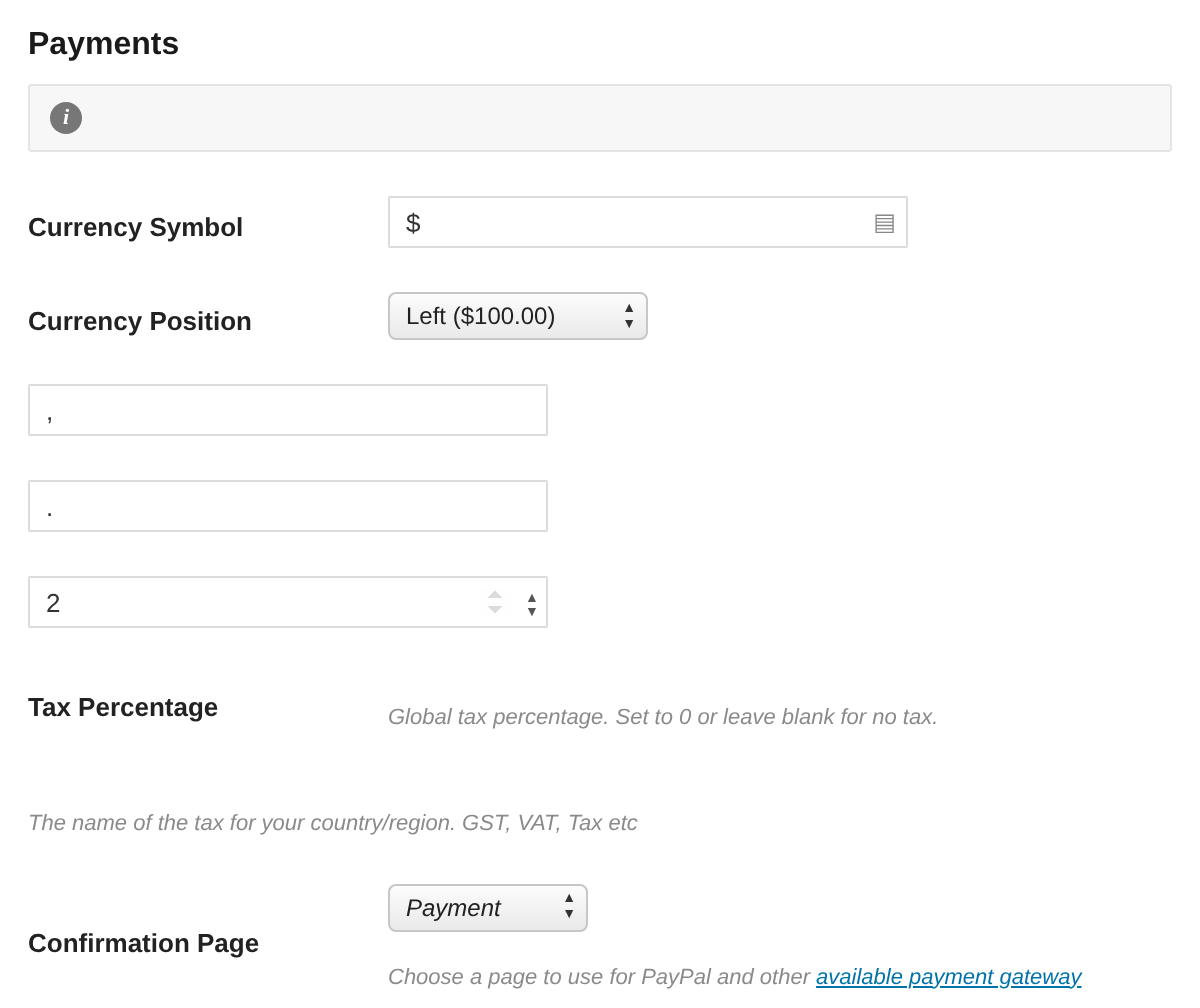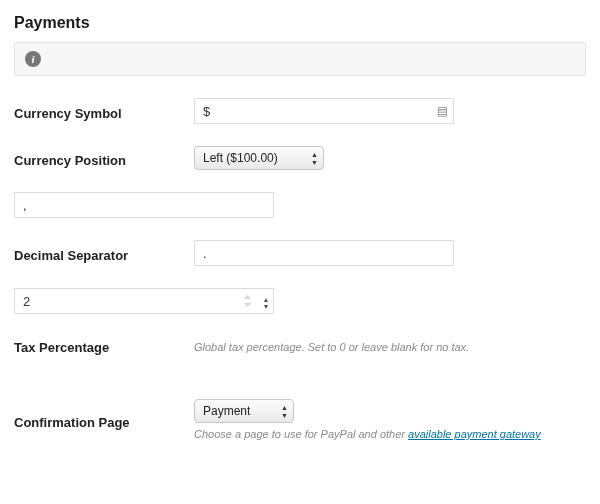--- a/index.html
+++ b/index.html
@@ -111,37 +111,37 @@
     height: 24px;
     padding: 2px 10px 2px 8px;
     font-size: 12px;
     background: linear-gradient(#fcfcfc, #e9e9e9);
     border: 1px solid #c7c7c7;
     border-radius: 4px;
     -webkit-appearance: none;
     appearance: none;
     color: #222;
   }
-  .select-wrap.narrow select { width: 100px; }
+  .select-wrap.narrow select { width: 100px; font-style: italic; }
   .select-wrap .arrows {
     position: absolute;
     right: 6px; top: 0; bottom: 0;
     display: flex;
     flex-direction: column;
     justify-content: center;
     gap: 1px;
     pointer-events: none;
   }
   .select-wrap .arrows span {
     font-size: 7px;
     line-height: 1;
     color: #333;
   }
   .help {
-    margin-top: 4px;
+    margin-top: 16px;
     font-size: 11px;
     font-style: italic;
     color: #8a8a8a;
     line-height: 1.35;
     max-width: 395px;
   }
   .help a {
     color: #0073aa;
     text-decoration: underline;
     font-style: italic;
@@ -194,21 +194,20 @@
   </div>
 </div>
 
 <div class="form-row">
   <div class="ctrl">
     <input type="text" value="," style="">
   </div>
 </div>
 
 <div class="form-row">
-  <div class="lbl">Decimal Separator</div>
   <div class="ctrl">
     <input type="text" value="." style="">
   </div>
 </div>
 
 <div class="form-row">
   <div class="ctrl">
     <span class="num-wrap">
       <input type="number" value="2" style="">
       <span class="stepper">
@@ -221,20 +220,21 @@
 
 <div class="form-row">
   <div class="lbl">Tax Percentage</div>
   <div class="ctrl">
     <div class="help">Global tax percentage. Set to 0 or leave blank for no tax.</div>
   </div>
 </div>
 
 <div class="form-row">
   <div class="ctrl">
+    <div class="help">The name of the tax for your country/region. GST, VAT, Tax etc</div>
   </div>
 </div>
 
 <div class="form-row" style="margin-bottom:6px">
   <div class="lbl">Confirmation Page</div>
   <div class="ctrl">
     <span class="select-wrap narrow">
       <select>
         <option>Payment</option>
       </select>

